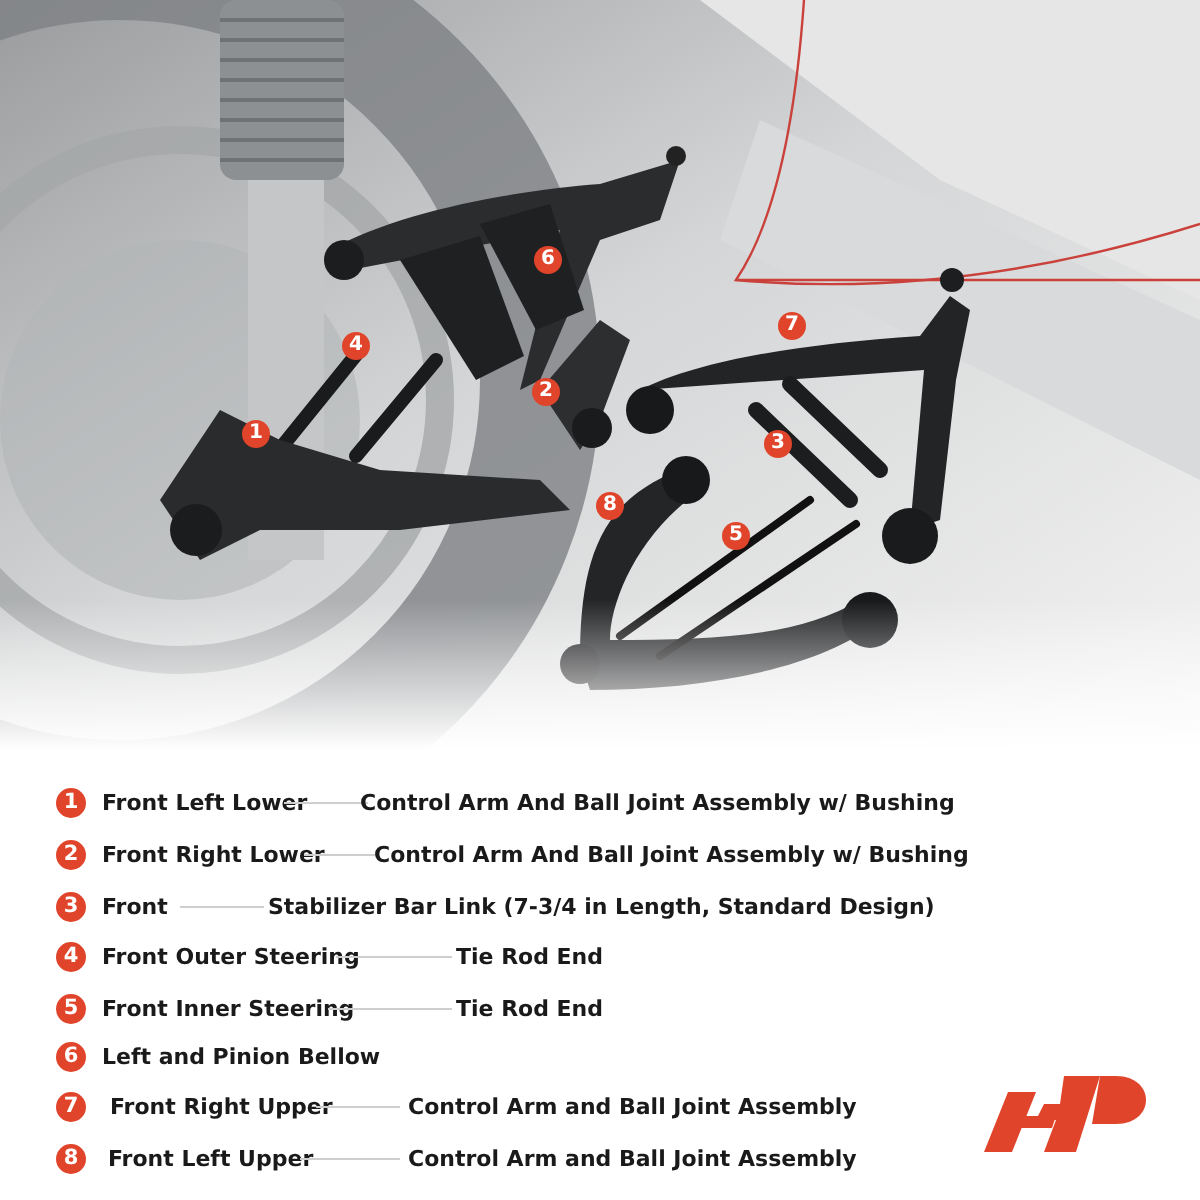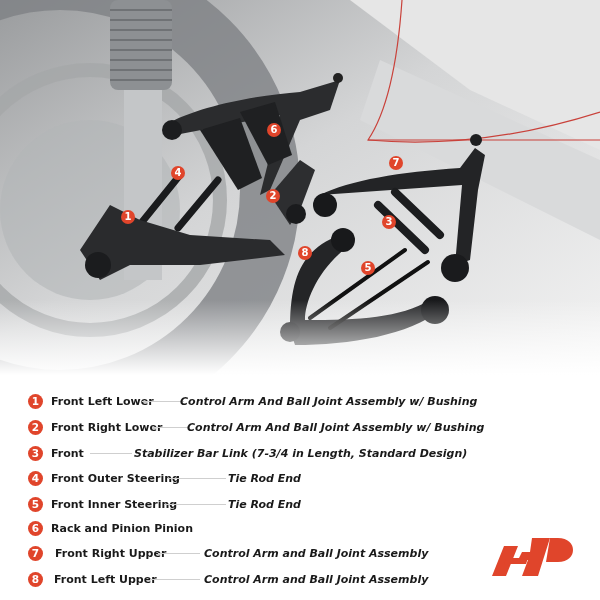--- a/index.html
+++ b/index.html
@@ -35,21 +35,21 @@
     width: 15px; height: 15px; border-radius: 50%;
     background: #e0452b; color: #fff;
     font-size: 10.5px; font-weight: bold;
     display: flex; align-items: center; justify-content: center;
     flex: 0 0 auto;
   }
   .row .label { position: absolute; }
   .row .line {
     position: absolute; height: 1px; background: #cfcfcf;
   }
-  .row .desc { position: absolute; font-style: italic; }
+  .row .desc { position: absolute; }
   .logo { position: absolute; left: 488px; top: 530px; }
 </style>
 </head>
 <body>
 
 <div class="hero">
   <svg width="600" height="375" viewBox="0 0 600 375">
     <defs>
       <linearGradient id="bg" x1="0" y1="0" x2="1" y2="1">
         <stop offset="0" stop-color="#9a9c9e"></stop>
@@ -162,21 +162,21 @@
     <span class="desc" style="left:200px;">Tie  Rod End</span>
   </div>
   <div class="row" style="top:103px;">
     <span class="num">5</span>
     <span class="label" style="left:23px;">Front Inner Steering</span>
     <span class="line" style="left:136px;width:62px;top:9px;"></span>
     <span class="desc" style="left:200px;">Tie Rod End</span>
   </div>
   <div class="row" style="top:127px;">
     <span class="num">6</span>
-    <span class="label" style="left:23px;">Rack and Pinion Pinion</span>
+    <span class="label" style="left:23px;">Left and Pinion Bellow</span>
   </div>
   <div class="row" style="top:152px;">
     <span class="num">7</span>
     <span class="label" style="left:27px;">Front Right Upper</span>
     <span class="line" style="left:130px;width:42px;top:9px;"></span>
     <span class="desc" style="left:176px;">Control Arm and Ball Joint Assembly</span>
   </div>
   <div class="row" style="top:178px;">
     <span class="num">8</span>
     <span class="label" style="left:26px;">Front Left Upper</span>

